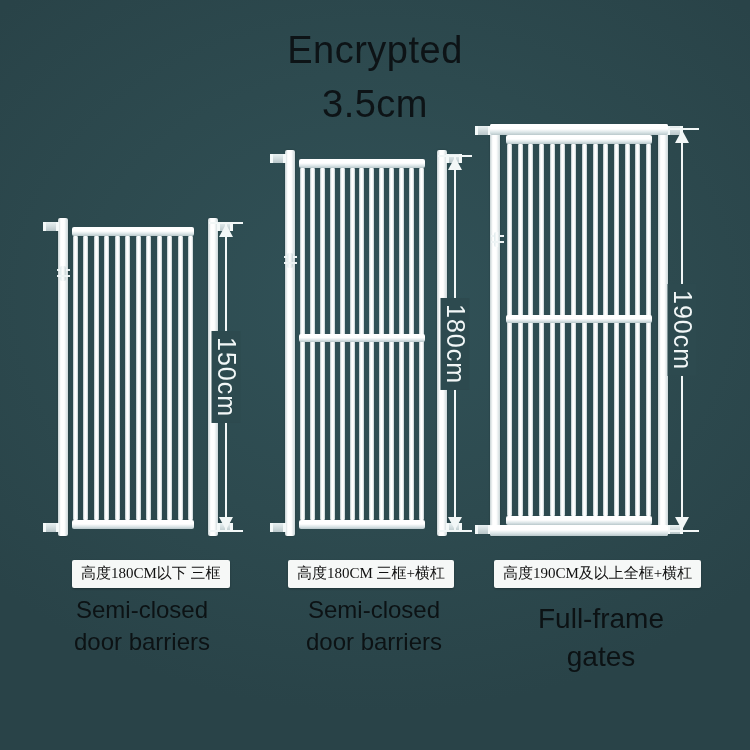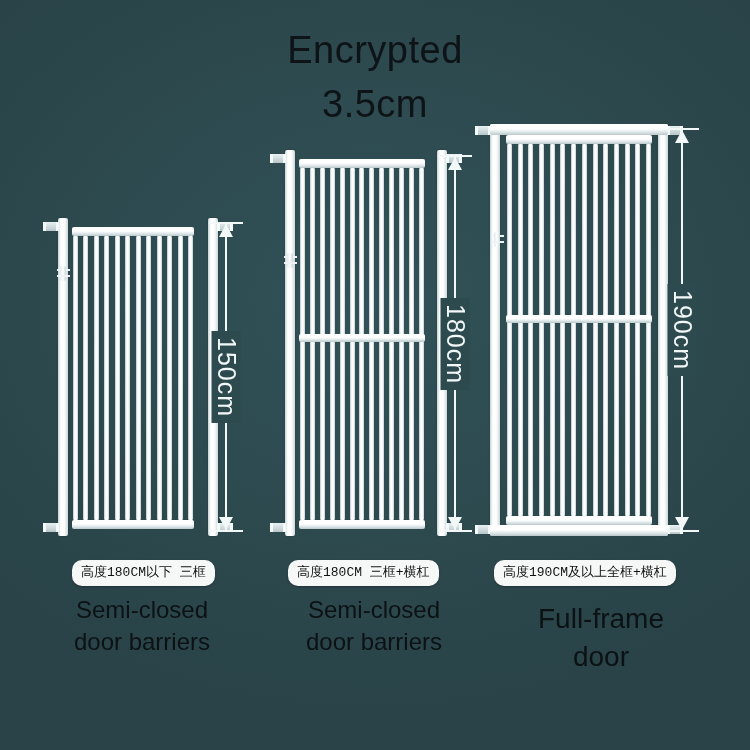--- a/index.html
+++ b/index.html
@@ -203,27 +203,27 @@
     padding: 0 6px;
     background: #2d4a4f;
   }
 
   
   .chip {
     position: absolute;
     display: inline-block;
     background: #f6f8f7;
     color: #111111;
-    border-radius: 10px;
-    font-size: 13px;
+    border-radius: 2px;
+    font-size: 15px;
     line-height: 1;
     padding: 6px 9px 7px;
     white-space: nowrap;
     box-shadow: 0 1px 2px rgba(0,0,0,0.3);
-    font-family: Liberation Mono, monospace;
+    font-family: Liberation Serif, serif;
   }
   .caption {
     position: absolute;
     text-align: center;
     color: #0c1214;
     line-height: 1.35;
     white-space: pre-line;
   }
 </style>
 </head>
@@ -385,16 +385,16 @@
       <div class="tick b"></div>
       <div class="shaft"></div>
       <div class="head up"></div>
       <div class="head down"></div>
       <div class="dim-label">190cm</div>
     </div>
 
     <div class="chip" style="left:494px; top:560px;">高度190CM及以上全框+横杠</div>
 
     <div class="caption" style="left:498px; top:600px; width:206px; font-size:28px;">Full-frame
-door</div>
+gates</div>
   </div>
 
 </div>
 
 </body></html>

